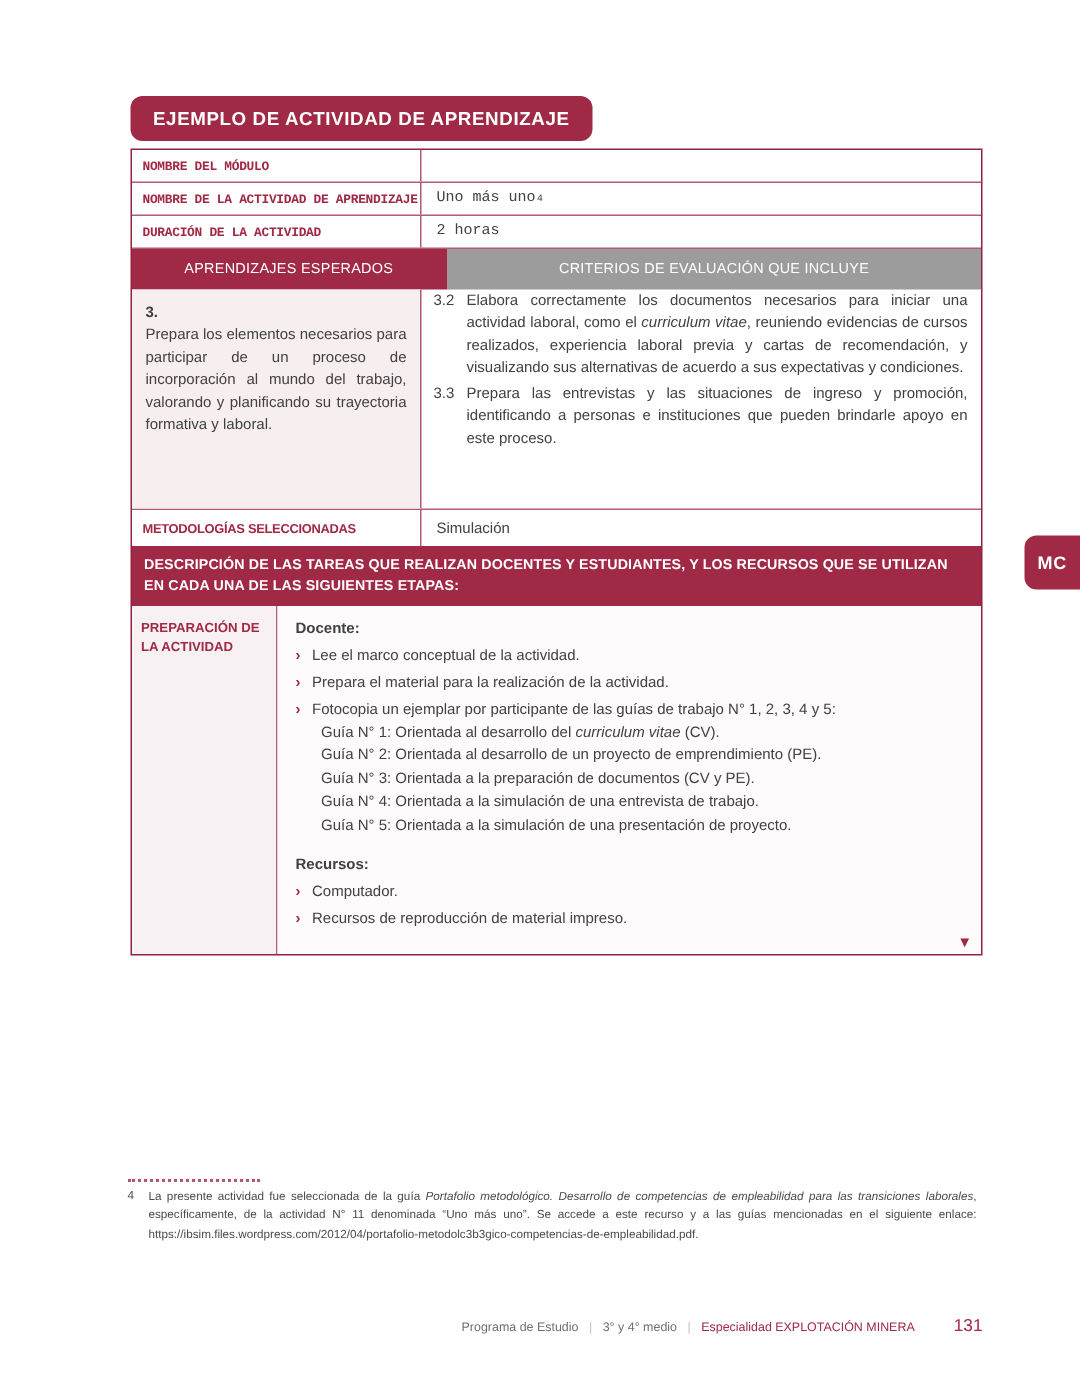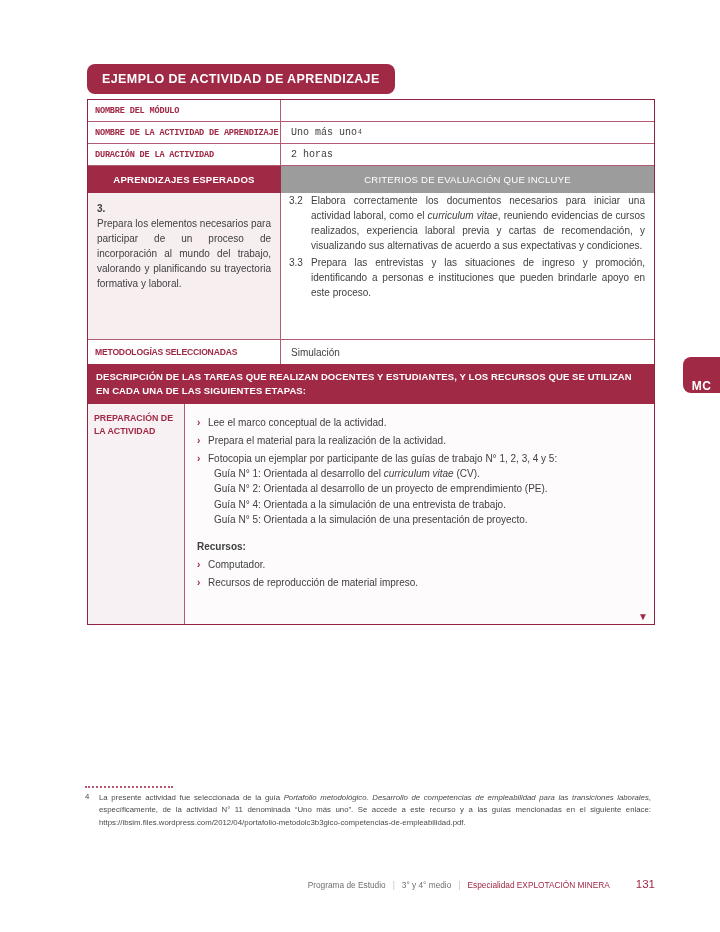--- a/index.html
+++ b/index.html
@@ -34,23 +34,23 @@
   .row-info .lbl{
     width:193px;flex:none;border-right:1px solid var(--line);
     display:flex;align-items:center;padding:0 7px;
     color:var(--maroon);font-weight:bold;font-size:8.6px;letter-spacing:-.2px;white-space:nowrap;
   }
   .row-info .val{flex:1;display:flex;align-items:center;padding:0 10px;font-size:10px;}
   .val-bold{font-weight:bold;}
   sup.fn-ref{font-size:6.5px;vertical-align:super;margin-left:1px;}
   .row-head{display:flex;height:27px;}
   .row-head .hl{
-    width:193px;flex:none;background:var(--maroon);color:#fff;
+    width:210px;flex:none;background:var(--maroon);color:#fff;
     display:flex;align-items:center;justify-content:center;
-    font-size:9.6px;font-weight:bold;letter-spacing:.2px;border-right:1px solid #fff0;
+    font-size:9.6px;font-weight:normal;letter-spacing:.2px;border-right:1px solid #fff0;
   }
   .row-head .hr{
     flex:1;background:var(--gray-head);color:#fff;
     display:flex;align-items:center;justify-content:center;
     font-size:9.6px;font-weight:normal;letter-spacing:.2px;
   }
   .row-body{display:flex;min-height:146px;}
   .cell-ae{
     width:193px;flex:none;background:var(--pink);border-right:1px solid var(--line);
     padding:8px 9px;font-size:10px;line-height:1.5;
@@ -84,21 +84,21 @@
   .b-item .bullet{width:11px;flex:none;color:var(--maroon);font-weight:bold;}
   .b-item .b-text{flex:1;}
   .guide-line{margin-left:17px;line-height:1.55;}
   .cont-arrow{
     position:absolute;right:6px;bottom:2px;color:var(--maroon);font-size:10px;line-height:1;
   }
   
   .mc-tab{
     position:absolute;right:0;top:357px;width:37px;height:36px;
     background:var(--maroon);color:#fff;border-radius:8px 0 0 8px;
-    display:flex;align-items:flex-end;justify-content:center;
+    display:flex;align-items:center;justify-content:center;
     font-size:12px;font-weight:bold;letter-spacing:.5px;
   }
   
   .footnote{position:absolute;left:85px;top:786px;width:566px;font-size:7.8px;color:#4A4A4A;}
   .fn-rule{width:88px;border-top:2px dotted #B5566C;margin-bottom:4px;}
   .fn-row{display:flex;}
   .fn-num{width:14px;flex:none;}
   .fn-body{flex:1;text-align:justify;line-height:1.6;word-break:break-word;}
   .fn-link{color:inherit;text-decoration:none;}
   
@@ -167,35 +167,37 @@
       <div class="val">
           <span>Simulación</span>
         </div>
     </div>
 
     <div class="desc-band">DESCRIPCIÓN DE LAS TAREAS QUE REALIZAN DOCENTES Y ESTUDIANTES, Y LOS RECURSOS QUE SE UTILIZAN EN CADA UNA DE LAS SIGUIENTES ETAPAS:</div>
 
     <div class="row-prep">
       <div class="prep-lbl">PREPARACIÓN DE LA ACTIVIDAD</div>
       <div class="prep-content">
+        <div class="sec-heading">Docente:</div>
         <div id="teacher-items">
             <div class="b-item">
               <span class="bullet">›</span>
               <div class="b-text">Lee el marco conceptual de la actividad.</div>
             </div>
             <div class="b-item">
               <span class="bullet">›</span>
               <div class="b-text">Prepara el material para la realización de la actividad.</div>
             </div>
             <div class="b-item">
               <span class="bullet">›</span>
               <div class="b-text">Fotocopia un ejemplar por participante de las guías de trabajo N° 1, 2, 3, 4 y 5:</div>
             </div>
             <div class="guide-line">Guía N° 1: Orientada al desarrollo del <i>curriculum vitae</i> (CV).</div>
             <div class="guide-line">Guía N° 2: Orientada al desarrollo de un proyecto de emprendimiento (PE).</div>
+            <div class="guide-line">Guía N° 3: Orientada a la preparación de documentos (CV y PE).</div>
             <div class="guide-line">Guía N° 4: Orientada a la simulación de una entrevista de trabajo.</div>
             <div class="guide-line">Guía N° 5: Orientada a la simulación de una presentación de proyecto.</div>
           </div>
         <div class="sec-heading second">Recursos:</div>
         <div id="resources-items">
             <div class="b-item">
               <span class="bullet">›</span>
               <div class="b-text">Computador.</div>
             </div>
             <div class="b-item">

